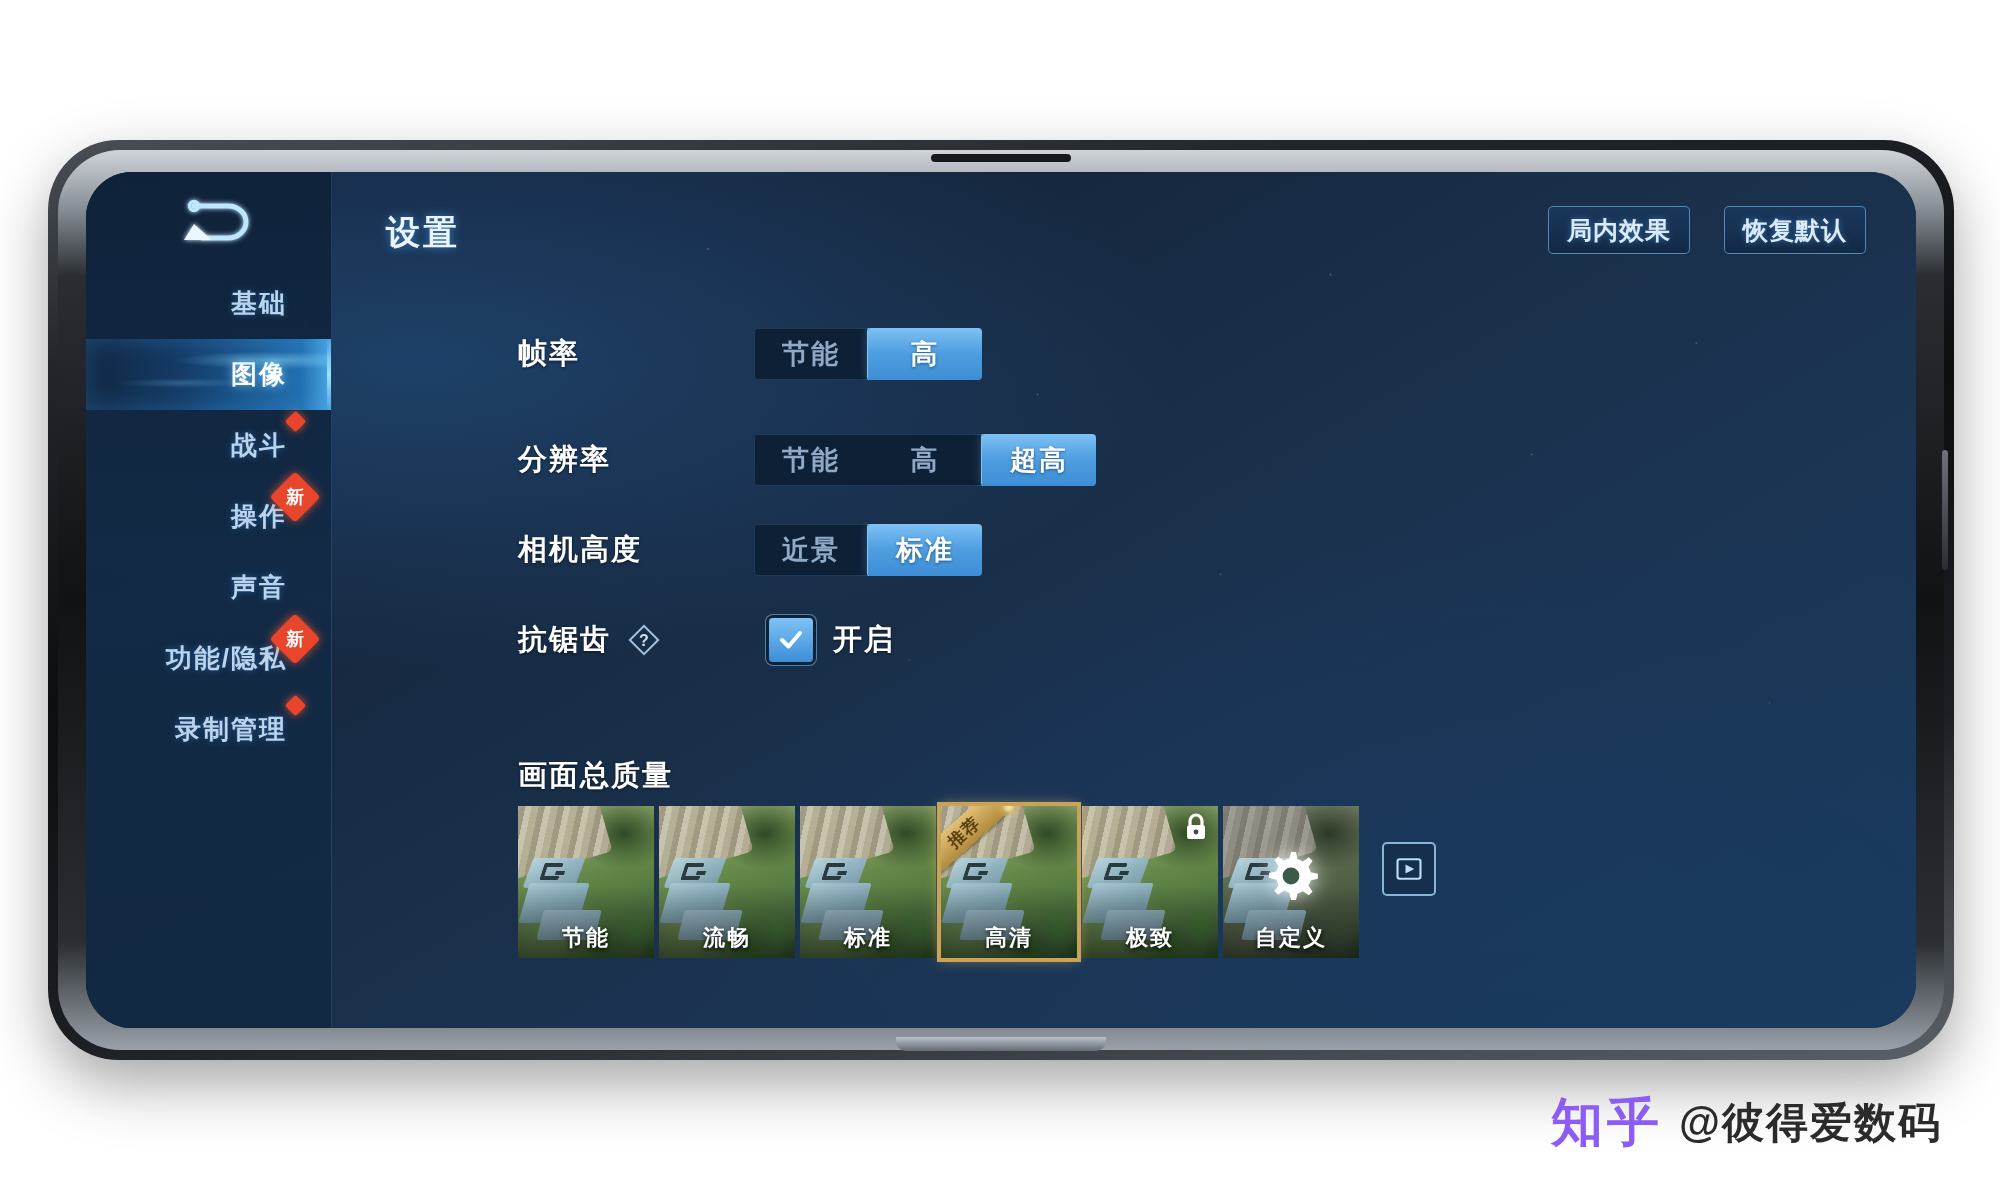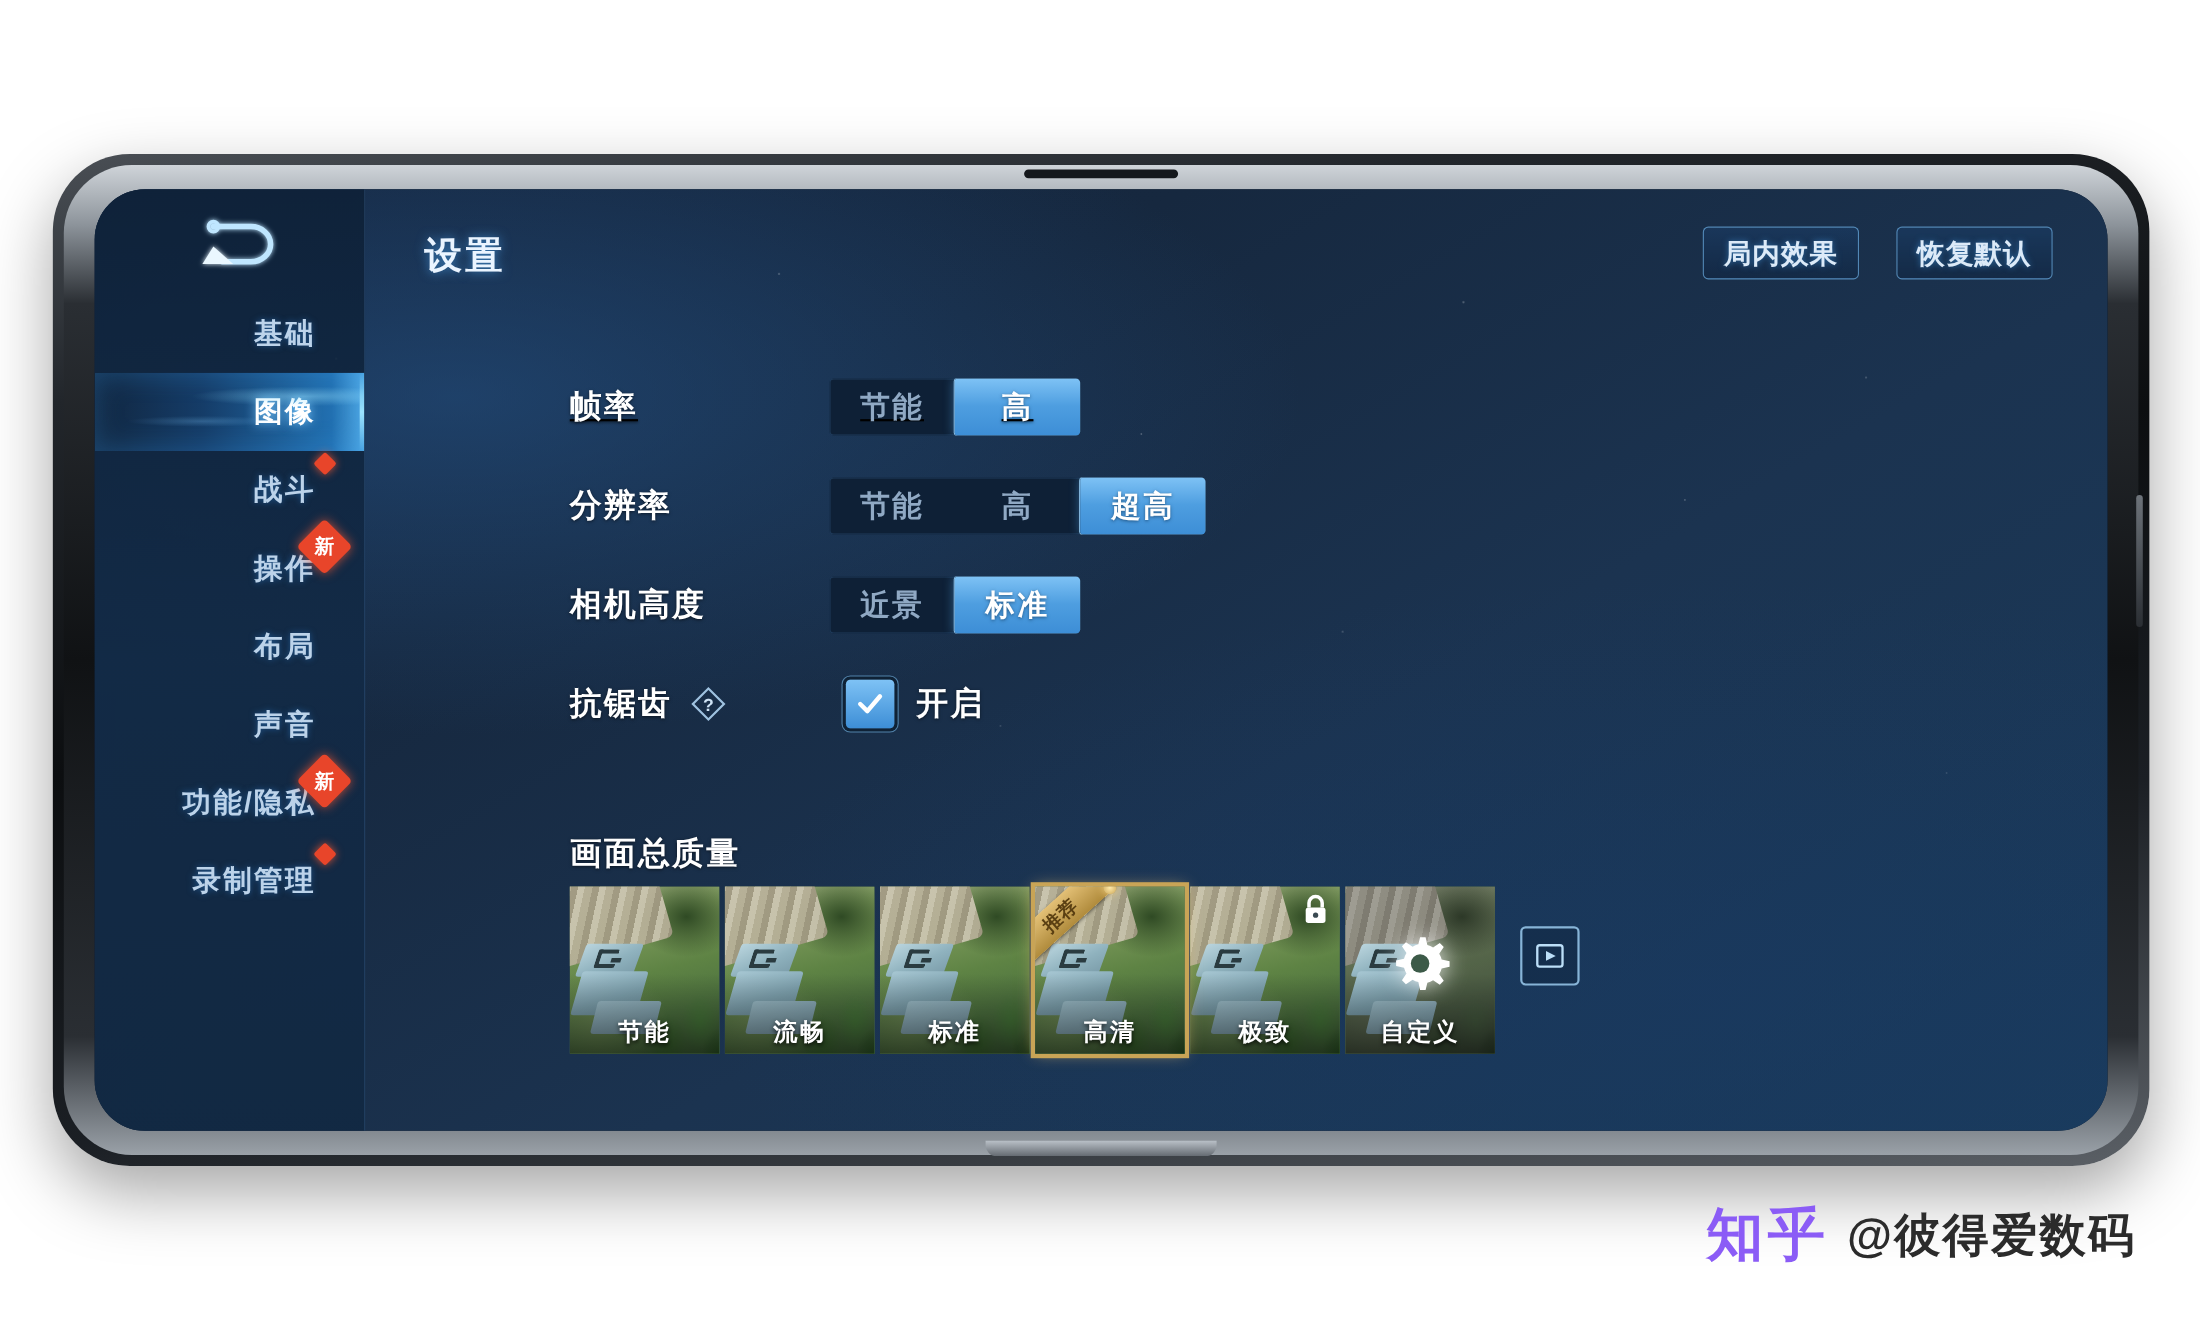--- a/index.html
+++ b/index.html
@@ -465,23 +465,20 @@
                 <div class="badge-dot"></div>
                 <div class="lbl">战斗</div>
               </div>
               <div class="side-item">
                 <div class="badge-new">
                   <span>新</span>
                 </div>
                 <div class="lbl">操作</div>
               </div>
               <div class="side-item">
-                <div class="lbl">布局</div>
-              </div>
-              <div class="side-item">
                 <div class="lbl">声音</div>
               </div>
               <div class="side-item">
                 <div class="badge-new">
                   <span>新</span>
                 </div>
                 <div class="lbl">功能/隐私</div>
               </div>
               <div class="side-item">
                 <div class="badge-dot"></div>
@@ -492,21 +489,21 @@
 
         <div id="page-title">设置</div>
 
         <div id="header-actions">
           <div class="hdr-btn">局内效果</div>
           <div class="hdr-btn">恢复默认</div>
         </div>
 
         <div id="content">
 
-          <div class="row" style="left:186px; top:76px;text-decoration:underline;">
+          <div class="row" style="left:186px; top:60px;">
             <div class="row-label" style="width:236px;">帧率</div>
             <div class="seg">
               <div class="seg-opt">节能</div>
               <div class="seg-opt sel">高</div>
             </div>
           </div>
 
           <div class="row" style="left:186px; top:166px;">
             <div class="row-label" style="width:236px;">分辨率</div>
             <div class="seg">

